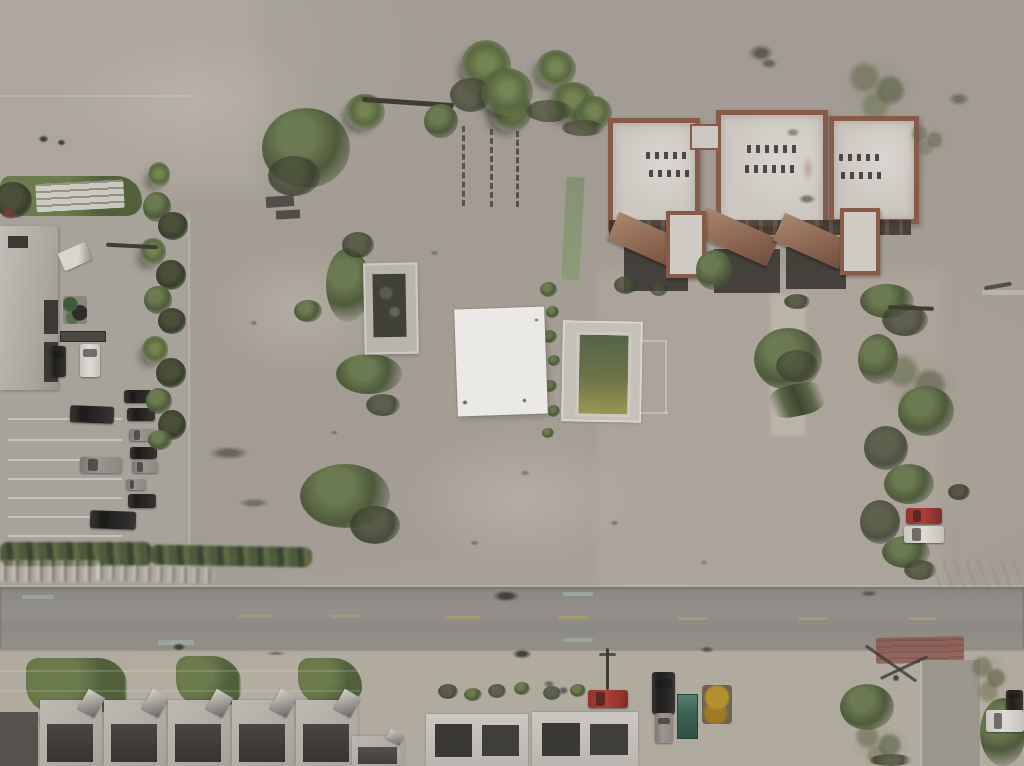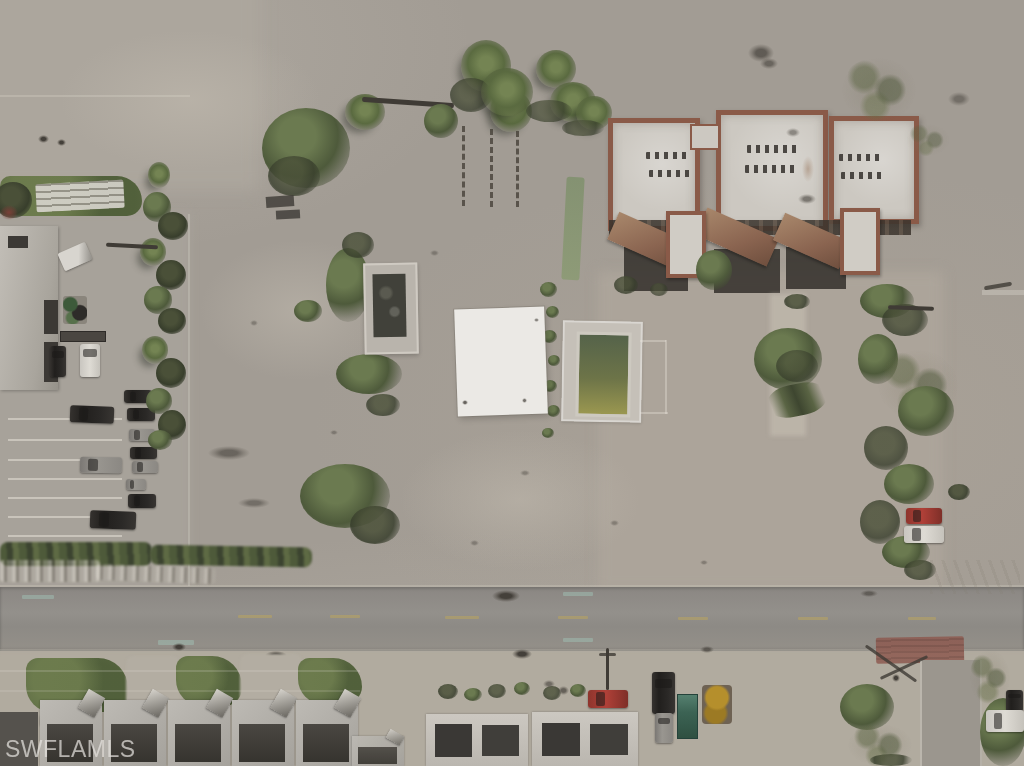--- a/index.html
+++ b/index.html
@@ -109,21 +109,20 @@
   .bcb::before{content:'';position:absolute;left:9%;top:20%;width:36%;height:62%;background:#3a3835;}
   .bcb::after{content:'';position:absolute;left:55%;top:22%;width:36%;height:58%;background:#403e3a;}
   .stripe{background:rgba(235,230,220,.5);}
   .watermark{position:absolute;left:5px;top:736px;z-index:50;font-size:23px;font-weight:500;
       letter-spacing:.5px;color:rgba(228,226,222,.72);}
 </style>
 </head>
 <body>
 
 <div class="stage" id="stage">
-  <div class="watermark">SWFLAMLS</div>
 <div class="it zone-light2" style="left: -20px; top: -20px; width: 280px; height: 210px;"></div>
     <div class="it zone-pave" style="left: -10px; top: 212px; width: 200px; height: 378px;"></div>
     <div class="it zone-warm" style="left: 598px; top: 272px; width: 345px; height: 318px;"></div>
     <div class="it zone-light" style="left: -10px; top: 646px; width: 1044px; height: 130px;"></div>
     <div class="it blotch-light" style="left: 200px; top: 240px; width: 200px; height: 140px;"></div>
     <div class="it blotch-light" style="left: 400px; top: 430px; width: 240px; height: 140px;"></div>
     <div class="it blotch-light" style="left: 60px; top: 30px; width: 260px; height: 140px;"></div>
     <div class="it lot-line" style="left: 188px; top: 214px; width: 2px; height: 372px;"></div>
     <div class="it lot-line" style="left: 0px; top: 95px; width: 190px; height: 2px;"></div>
     <div class="it road" style="left: 0px; top: 587px; width: 1024px; height: 64px;"></div>

